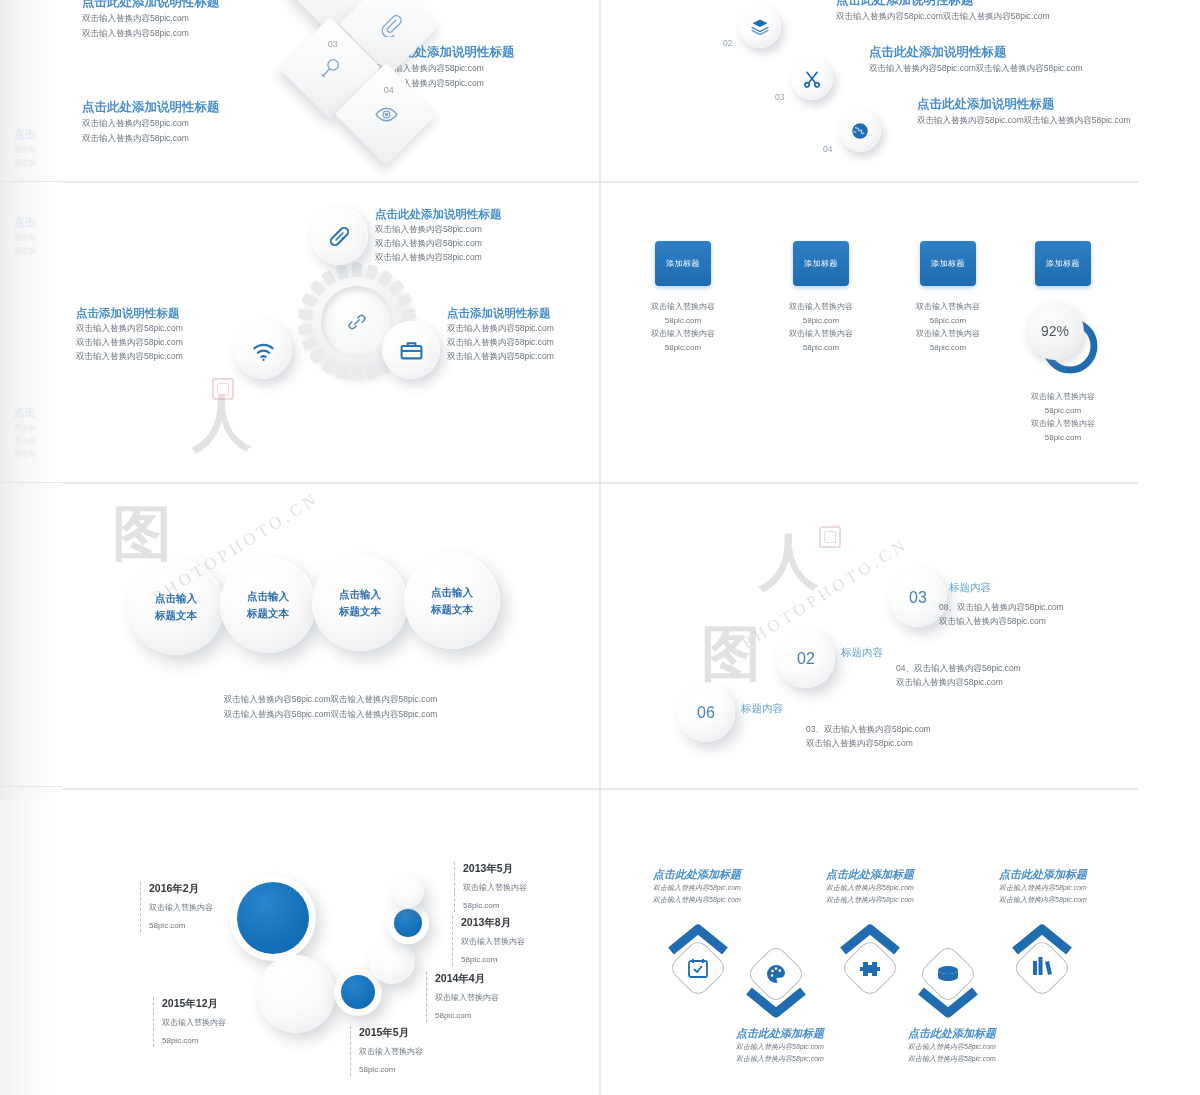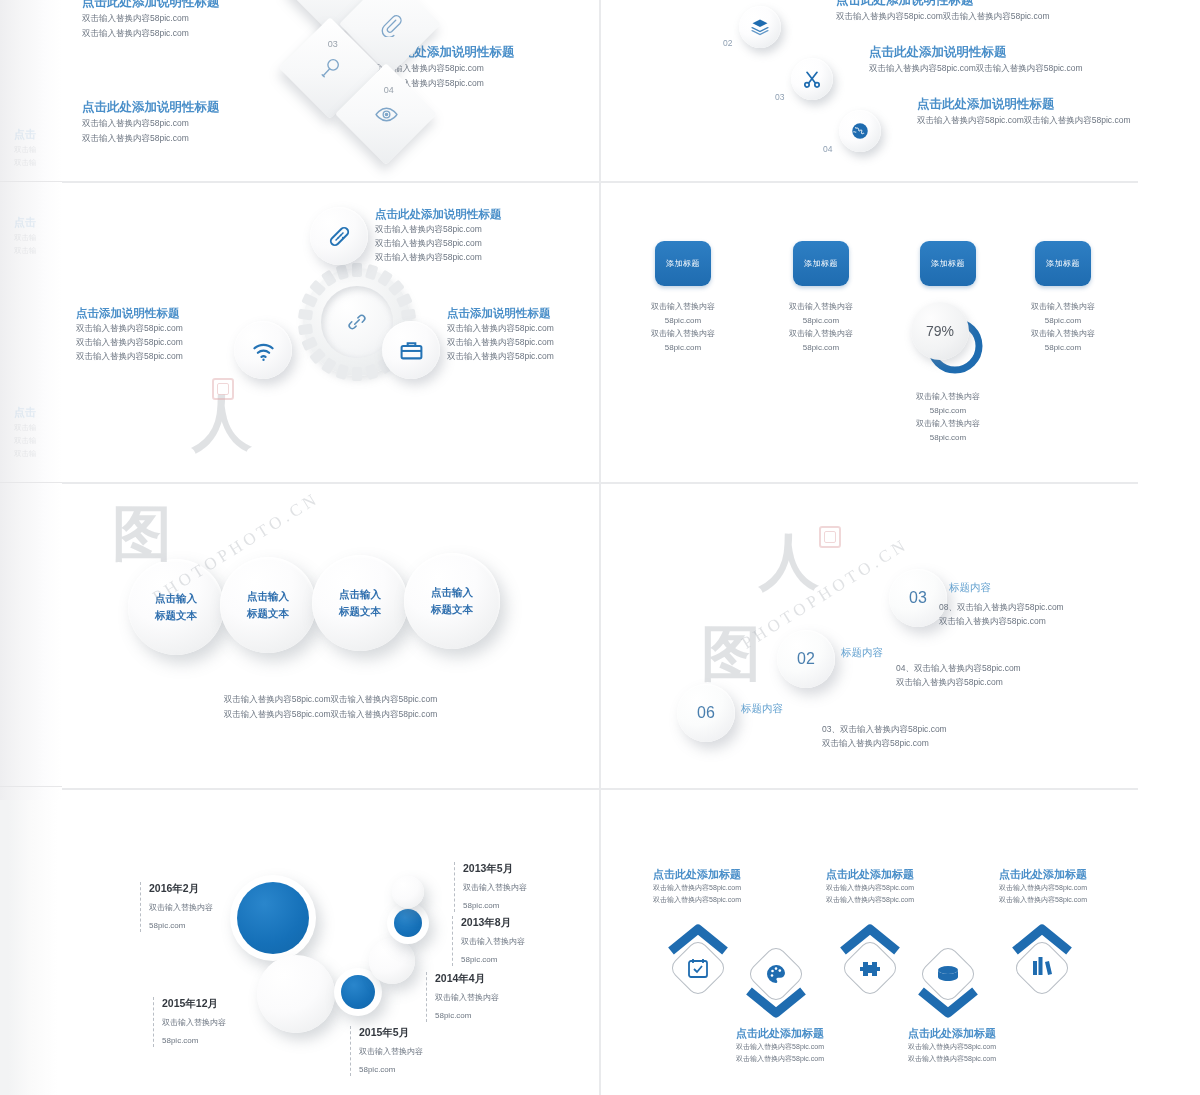--- a/index.html
+++ b/index.html
@@ -99,21 +99,21 @@
     box-shadow: 4px 6px 12px rgba(125,133,145,.3), inset 0 1px 2px #fff;
     display:flex; align-items:center; justify-content:center;
   }
   .bubble svg { width: 27px; height: 27px; }
   .p3 .ttl { font-size: 11.5px; }
   .p3 .sub { font-size: 8.5px; line-height: 14px; }
 
   
   .kpi { position: absolute; top: 58px; width: 120px; text-align: center; }
   .kpi .tag {
-    display:inline-block; padding: 17px 11px; border-radius: 9px;
+    display:inline-block; padding: 17px 11px; border-radius: 4px;
     background: linear-gradient(180deg,#2e7fc4,#1f6cb0);
     color:#fff; font-size: 8px; letter-spacing:.5px;
     box-shadow: 0 2px 4px rgba(35,95,155,.3);
     font-family: Liberation Serif, serif;
   }
   .donut-wrap { position: relative; width: 74px; height: 74px; margin: 16px auto 0; }
   .donut-grey {
     position:absolute; left:0; top:0; width:58px; height:58px; border-radius:50%;
     background: radial-gradient(circle at 34% 28%,#fdfdfd 0%,#f2f3f4 55%,#e3e5e7 100%);
     box-shadow: 2px 4px 9px rgba(135,142,152,.3);
@@ -162,21 +162,21 @@
     background: radial-gradient(circle at 38% 30%,#2a86cc 0%,#1570b8 60%,#1266a8 100%);
   }
   .tlab { position:absolute; padding-left: 8px; border-left: 1px dashed #b9bec5; }
   .tlab .d { font-size: 10.5px; font-weight:bold; color:#33383f; white-space:nowrap; }
   .tlab .x { font-size: 8px; color:#6d7682; line-height: 13px; margin-top: 5px; white-space:nowrap; }
 
   
   .hex { position:absolute; width: 70px; height: 86px; }
   .p8 .ttl { font-size: 11px; }
   .p8 .sub { font-size: 7px; line-height: 11.5px; }
-  .htxt { position:absolute; text-align:right; }
+  .htxt { position:absolute; text-align:left;font-style:italic; }
 
   
   .wm { position:absolute; pointer-events:none; opacity:.30; }
   .wm .wtext { font-size: 17px; color:#9aa0a8; letter-spacing:4px;
     transform: rotate(-32deg); font-family:"Liberation Serif", serif; }
   .wm .wglyph { font-size: 60px; color:#9aa0a8; font-weight:bold;
     font-family:"DejaVu Sans", sans-serif; }
   .wm-stamp { position:absolute; width:22px; height:22px; border:2px solid #e0a8aa;
     border-radius:3px; opacity:.45; }
   .wm-stamp::before { content:""; position:absolute; inset:3px; border:1.5px solid #e0a8aa; border-radius:2px;}
@@ -399,36 +399,36 @@
         <div class="cap">
           <div>双击输入替换内容</div>
           <div>58pic.com</div>
           <div>双击输入替换内容</div>
           <div>58pic.com</div>
         </div>
       </div>
 
       <div class="kpi" style="left:287px">
         <div class="tag">添加标题</div>
+        <div class="cap">
+          <div>双击输入替换内容</div>
+          <div>58pic.com</div>
+          <div>双击输入替换内容</div>
+          <div>58pic.com</div>
+        </div>
+      </div>
+
+      <div class="kpi" style="left:402px">
+        <div class="tag">添加标题</div>
         <div class="donut-wrap">
           <svg class="donut-ring" viewBox="0 0 60 60">
-            <circle cx="30" cy="30" r="24" fill="none" stroke="#1f6cb0" stroke-width="7" stroke-dasharray="119.1 31.7" stroke-linecap="butt" transform="rotate(-90 30 30)"></circle>
+            <circle cx="30" cy="30" r="24" fill="none" stroke="#1f6cb0" stroke-width="7" stroke-dasharray="138.8 12.0" stroke-linecap="butt" transform="rotate(-90 30 30)"></circle>
           </svg>
-          <div class="donut-grey">79%</div>
-        </div>
-        <div class="cap">
-          <div>双击输入替换内容</div>
-          <div>58pic.com</div>
-          <div>双击输入替换内容</div>
-          <div>58pic.com</div>
-        </div>
-      </div>
-
-      <div class="kpi" style="left:402px">
-        <div class="tag">添加标题</div>
+          <div class="donut-grey">92%</div>
+        </div>
         <div class="cap">
           <div>双击输入替换内容</div>
           <div>58pic.com</div>
           <div>双击输入替换内容</div>
           <div>58pic.com</div>
         </div>
       </div>
     </div>
 
     <div class="panel p5">
@@ -471,21 +471,21 @@
       <div class="sh" style="position:absolute; left:348px; top:97px">标题内容</div>
 
       <div style="position:absolute; left:338px; top:116px">
         <div class="sb">08、双击输入替换内容58pic.com</div>
         <div class="sb">双击输入替换内容58pic.com</div>
       </div>
       <div style="position:absolute; left:295px; top:177px">
         <div class="sb">04、双击输入替换内容58pic.com</div>
         <div class="sb">双击输入替换内容58pic.com</div>
       </div>
-      <div style="position:absolute; left:221px; top:238px">
+      <div style="position:absolute; left:205px; top:238px">
         <div class="sb">03、双击输入替换内容58pic.com</div>
         <div class="sb">双击输入替换内容58pic.com</div>
       </div>
 
       <div class="wm" style="left:158px; top:38px">
         <div class="wglyph">人</div>
       </div>
       <div class="wm" style="left:100px; top:130px">
         <div class="wglyph">图</div>
       </div>

